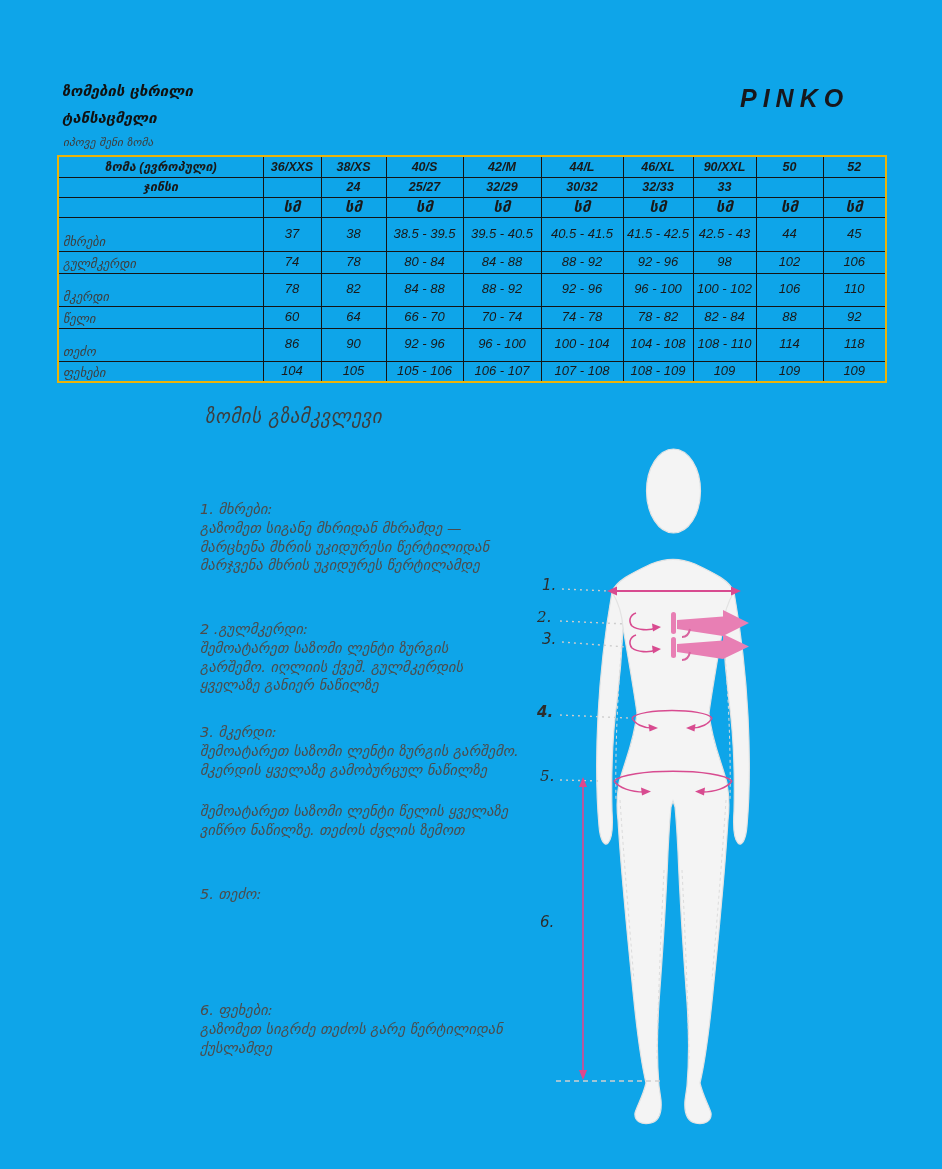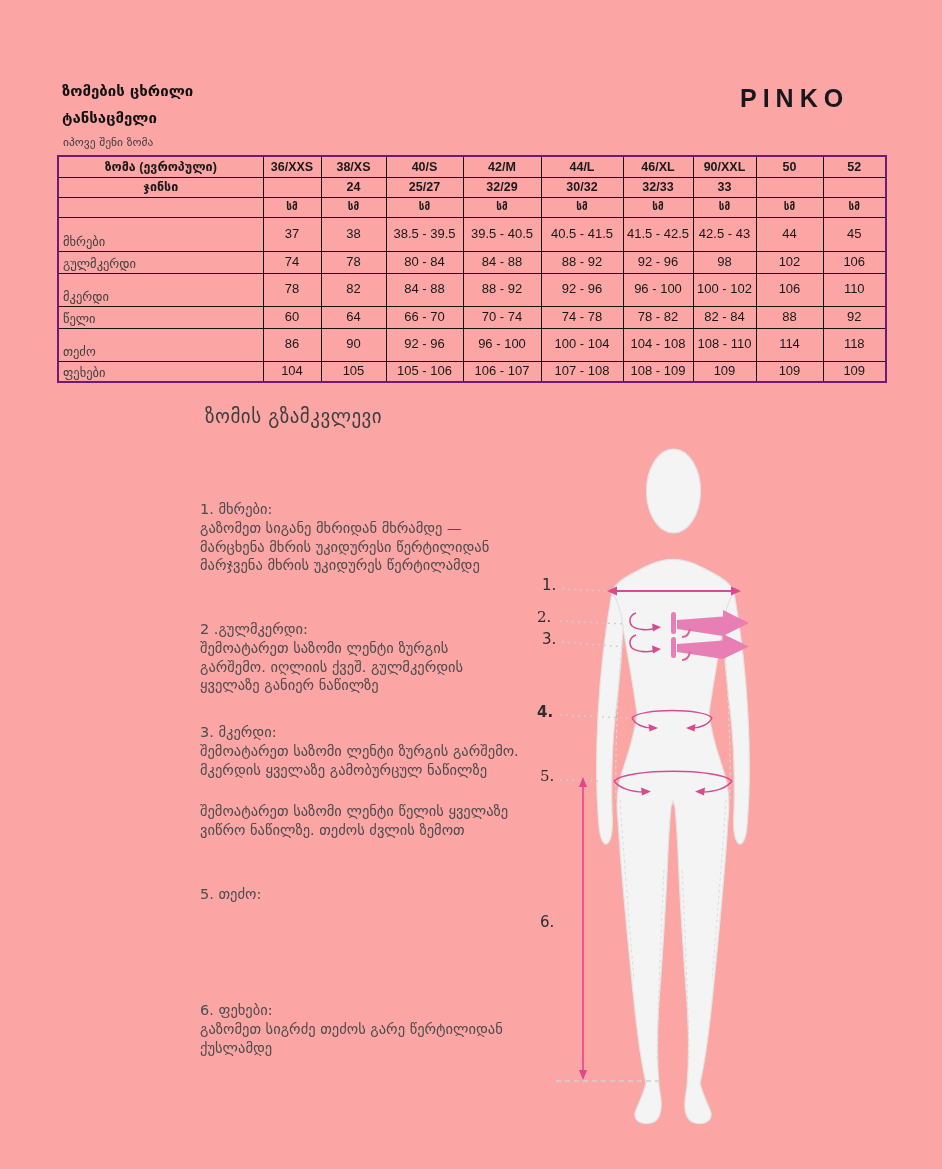--- a/index.html
+++ b/index.html
@@ -1,46 +1,46 @@
 <!DOCTYPE html>
 <html lang="ka"><head>
 <meta charset="utf-8">
 <style>
   html,body{margin:0;padding:0;background:#fff;}
-  .page{position:relative;width:942px;height:1169px;background:#fca5a5;overflow:hidden;
-        font-family:"DejaVu Sans",sans-serif;color:#1c1c1c;}
+  .page{position:relative;width:942px;height:1169px;background:#0ea5e9;overflow:hidden;
+        font-family:"DejaVu Sans",sans-serif;color:#1c1c1c;font-style:italic;}
 
   
   .doc-title{position:absolute;left:62px;top:78px;font-size:15px;font-weight:bold;
              color:#111;line-height:27px;}
   .brand{position:absolute;left:740px;top:84px;font-size:25px;font-weight:700;
          letter-spacing:6px;color:#17171c;font-family:"Liberation Sans","DejaVu Sans",sans-serif;}
 
   
   .table-caption{position:absolute;left:63px;top:135px;font-size:11.5px;color:#3e3e3e;}
   table.size-table{position:absolute;left:57px;top:155px;width:828px;border-collapse:collapse;
-        table-layout:fixed;border:2px solid #701a75;
+        table-layout:fixed;border:2px solid #eab308;
         font-family:"Liberation Sans","DejaVu Sans",sans-serif;}
   .size-table td{border:1px solid #141414;font-size:13px;text-align:center;vertical-align:middle;
         padding:0 2px;color:#191919;line-height:1.15;}
   .size-table col.c0{width:205px}.size-table col.c1{width:58px}.size-table col.c2{width:65px}
   .size-table col.c3{width:77px}.size-table col.c4{width:78px}.size-table col.c5{width:82px}
   .size-table col.c6{width:70px}.size-table col.c7{width:63px}.size-table col.c8{width:67px}
   .size-table col.c9{width:63px}
   .size-table tr:nth-child(1){height:21px}
   .size-table tr:nth-child(2){height:20px}
   .size-table tr:nth-child(3){height:20px}
   .size-table tr:nth-child(4){height:34px}
   .size-table tr:nth-child(5){height:22px}
   .size-table tr:nth-child(6){height:33px}
   .size-table tr:nth-child(7){height:22px}
   .size-table tr:nth-child(8){height:33px}
   .size-table tr:nth-child(9){height:21px}
   .size-table tr.head-row td{font-weight:bold;font-size:12.5px;}
-  .size-table tr.unit-row td{font-weight:bold;font-size:10px;margin-left:16px;}
+  .size-table tr.unit-row td{font-weight:bold;font-size:15px;margin-left:16px;}
   .size-table tr.data-row td.label-cell{text-align:left;vertical-align:bottom;font-weight:normal;
         padding:0 2px 1px 4px;color:#3f3f3f;font-family:"DejaVu Sans",sans-serif;font-size:12.5px;}
 
   
   .guide-title{position:absolute;left:205px;top:405px;font-size:19px;color:#3d3d3d;letter-spacing:.5px;}
   .guide-section{position:absolute;left:200px;width:352px;color:#4c4c4c;font-size:14.5px;}
   .sec-heading{margin:0 0 2px 0;}
   .sec-body{white-space:pre-line;line-height:18.5px;}
   .gs1{top:501px}.gs2{top:621px}.gs3{top:724px}.gs4{top:802px}.gs5{top:886px}.gs6{top:1002px}
 

